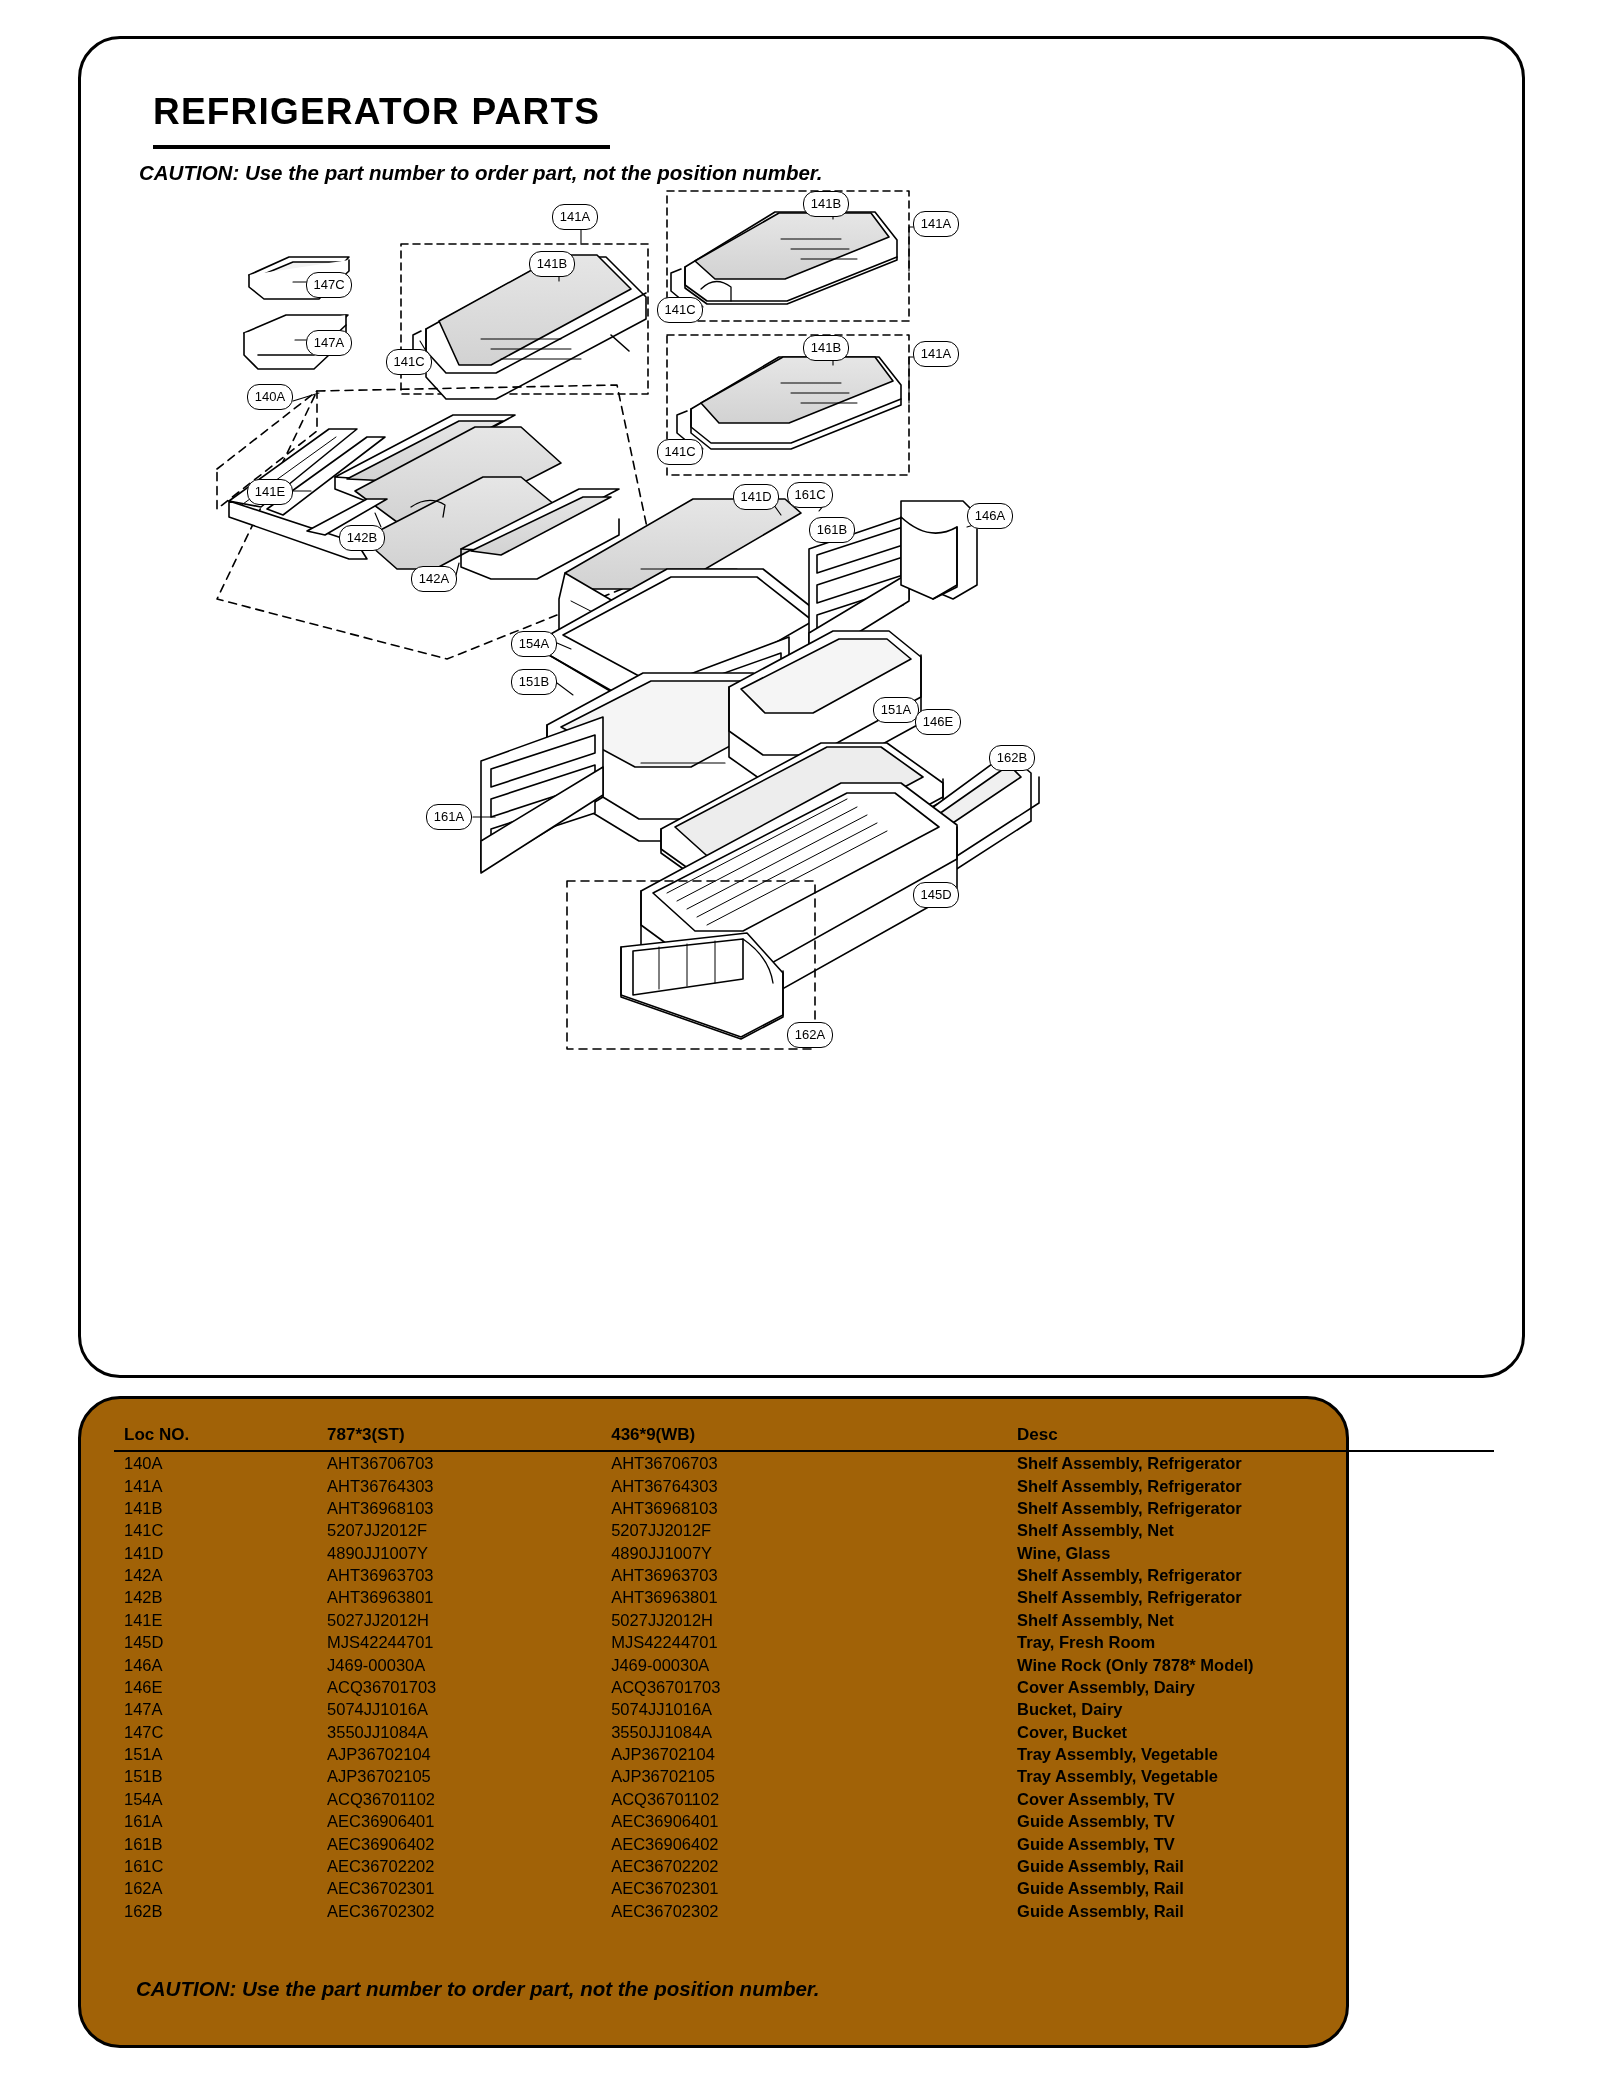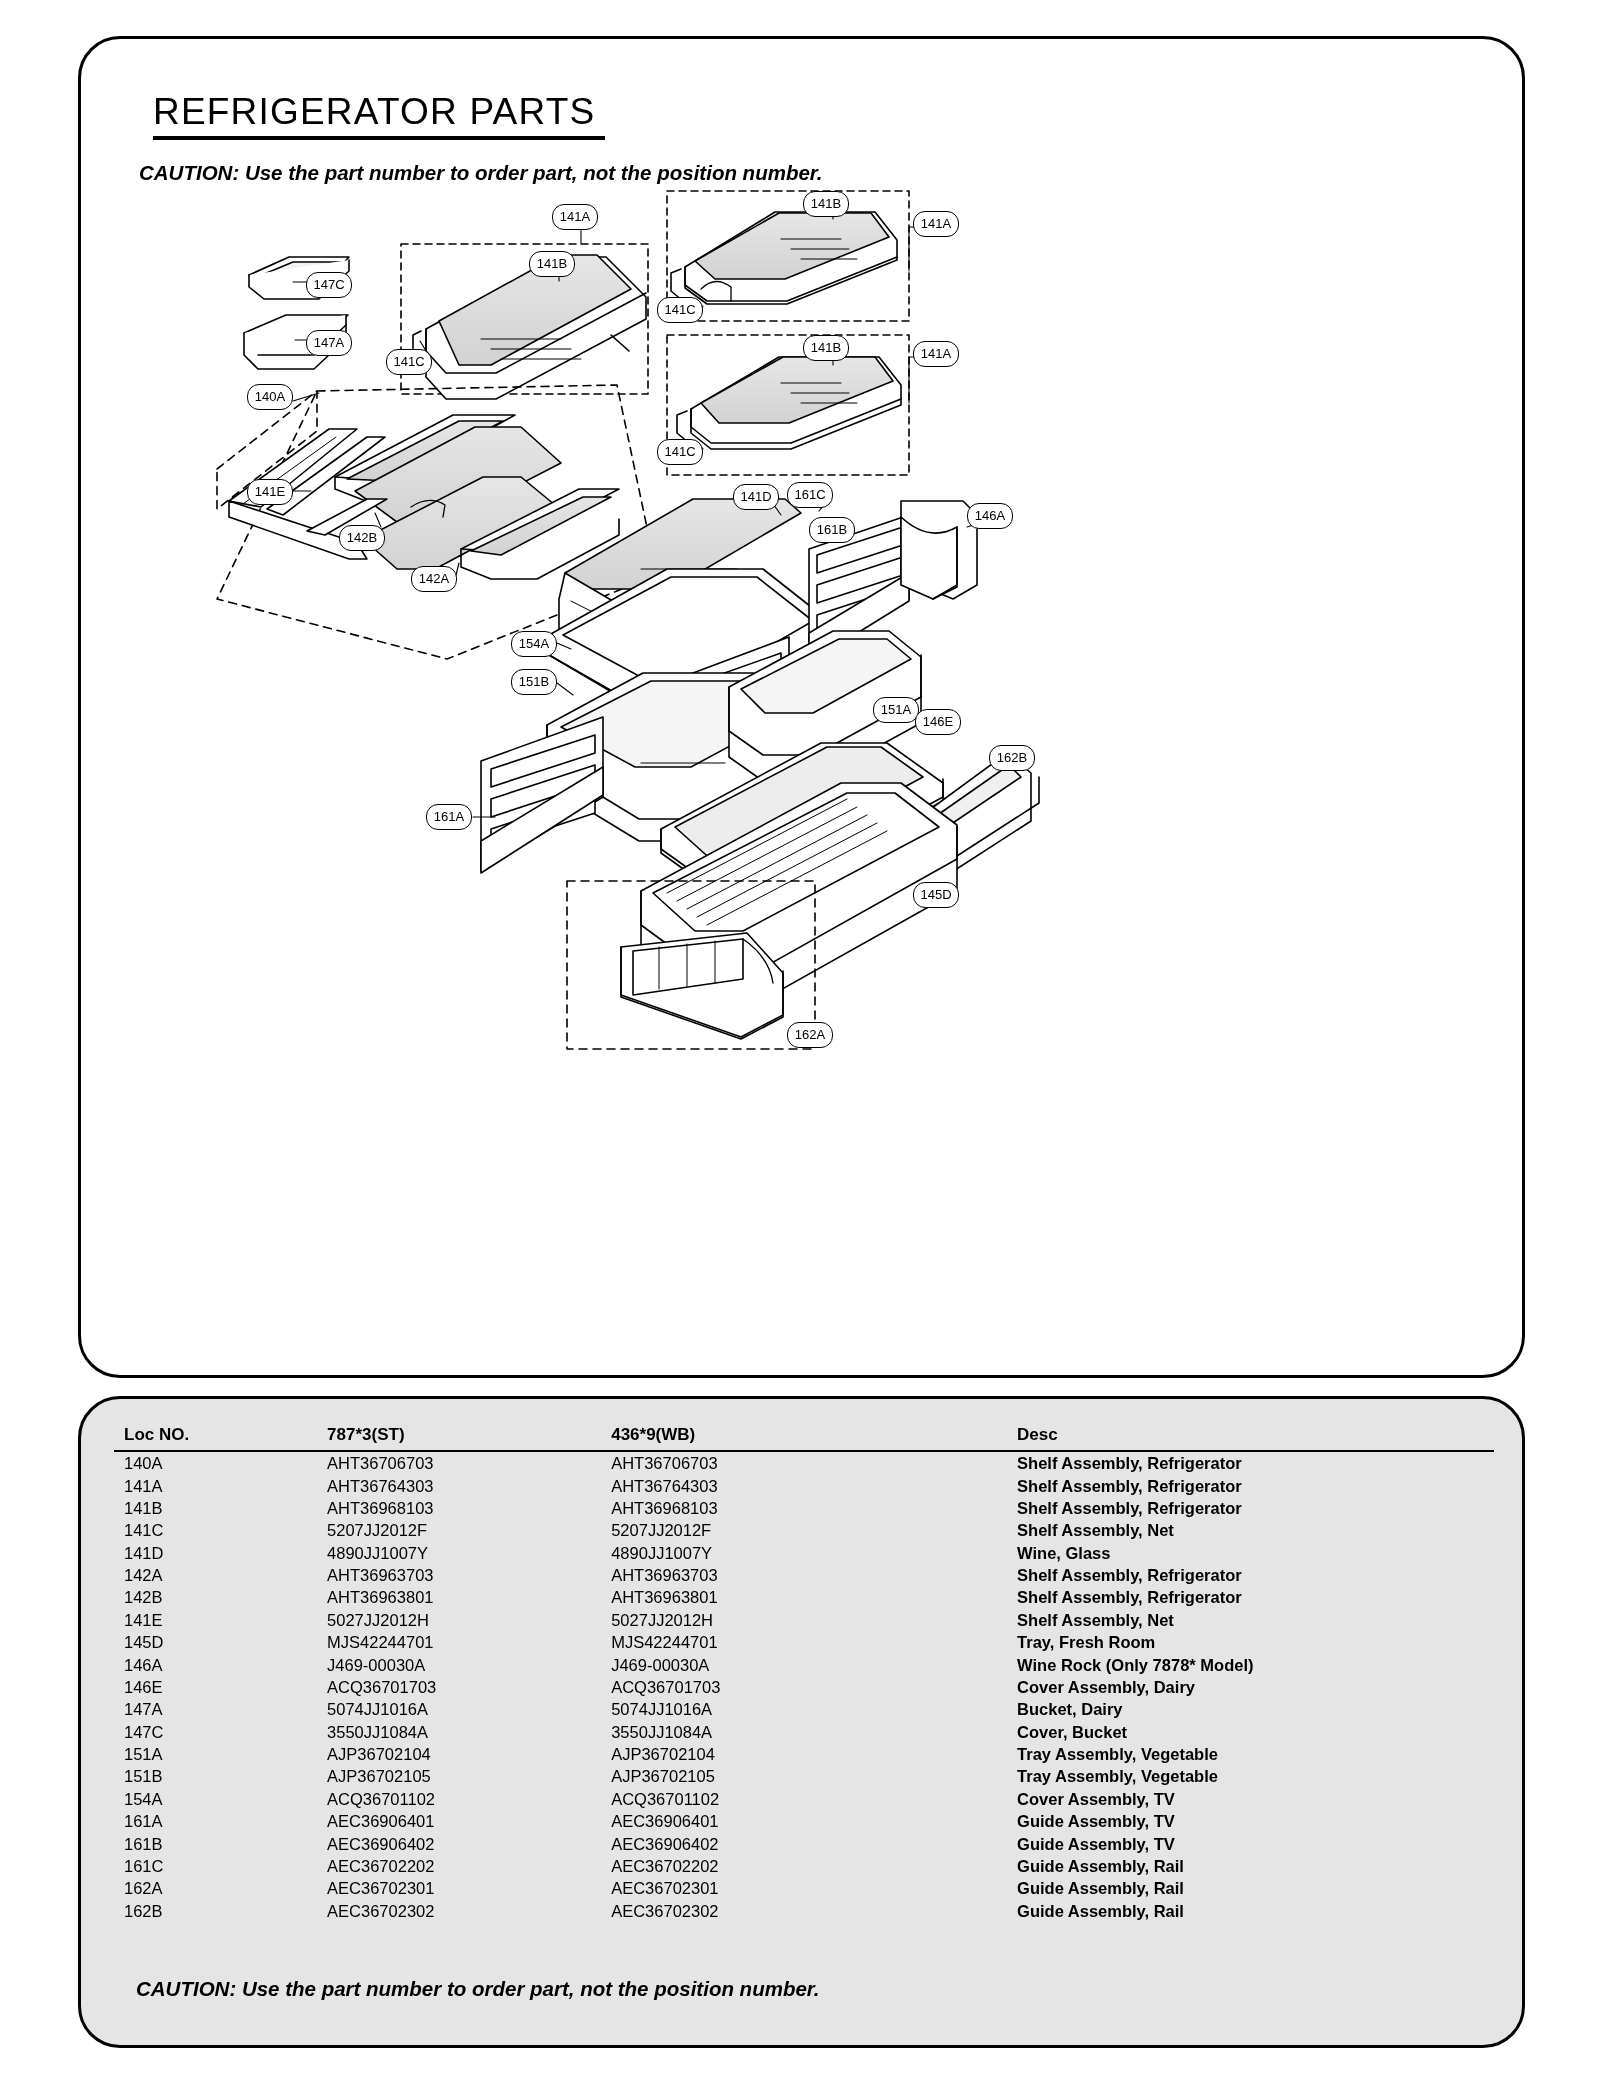--- a/index.html
+++ b/index.html
@@ -32,47 +32,47 @@
     border: 3px solid #000;
     border-radius: 42px;
     box-sizing: border-box;
     background: #fff;
   }
   .title {
     position: absolute;
     left: 72px;
     top: 52px;
     font-size: 37px;
-    font-weight: normal;
+    font-weight: bold;
     letter-spacing: 1.2px;
     border-bottom: 4px solid #000;
-    padding-bottom: 3px;
+    padding-bottom: 12px;
     padding-right: 10px;
     text-align: center;
   }
   .caution-top {
     position: absolute;
     left: 58px;
     top: 122px;
     font-size: 20.5px;
     font-weight: bold;
     font-style: italic;
   }
 
   
   .table-panel {
     position: absolute;
     left: 78px;
     top: 1396px;
-    width: 1447px;
+    width: 1271px;
     height: 652px;
     border: 3px solid #000;
     border-radius: 42px;
     box-sizing: border-box;
-    background: #e5e5e5;
+    background: #a16207;
   }
   table.parts {
     position: absolute;
     left: 33px;
     top: 26px;
     width: 1380px;
     border-collapse: collapse;
     font-size: 16.5px;
   }
   table.parts th {

